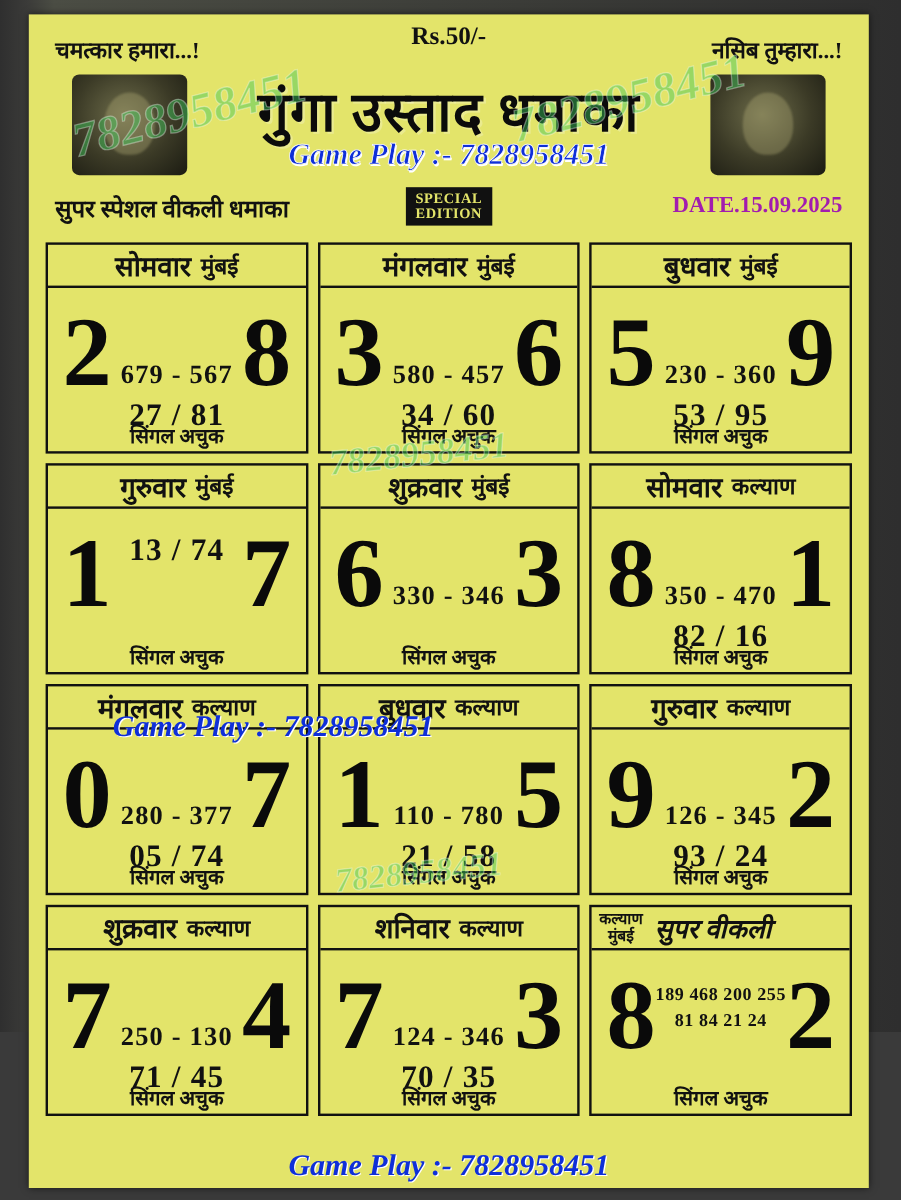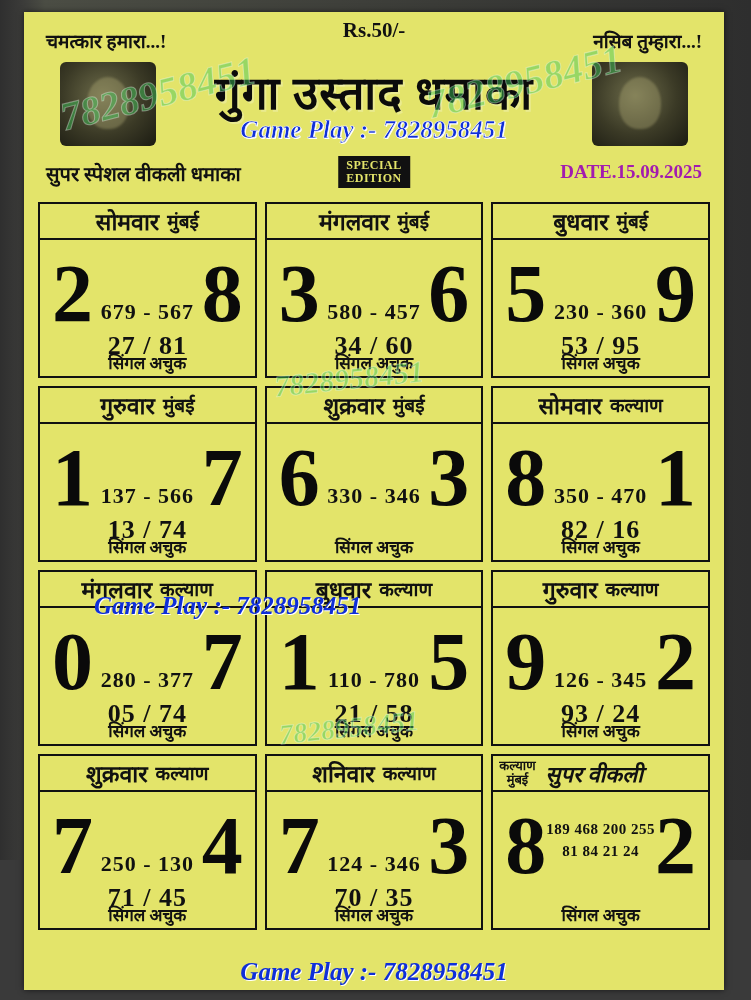--- a/index.html
+++ b/index.html
@@ -397,21 +397,20 @@
       </div>
 
       <div class="cell">
         <div class="cell-head">
           <span class="day">गुरुवार</span>
           <span class="market">मुंबई</span>
         </div>
         <div class="cell-body">
           <span class="big l">1</span>
           <div class="mid">
-            <div class="pana">137 - 566</div>
             <div class="jodi">13 / 74</div>
           </div>
           <span class="big r">7</span>
         </div>
         <div class="cell-foot">सिंगल अचुक</div>
       </div>
 
       <div class="cell">
         <div class="cell-head">
           <span class="day">शुक्रवार</span>

